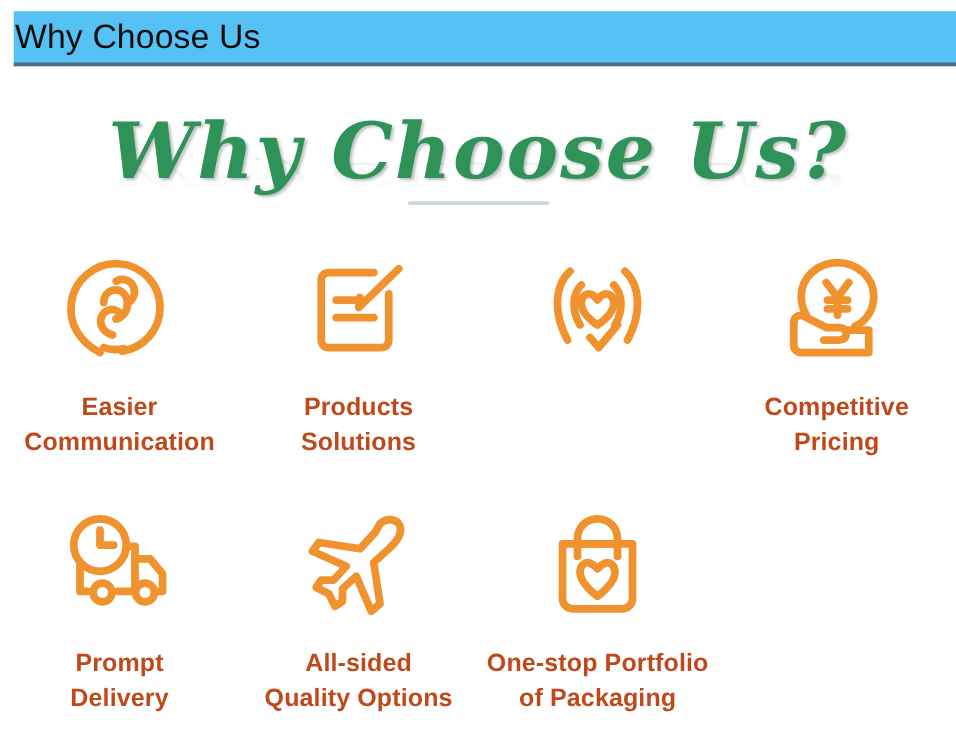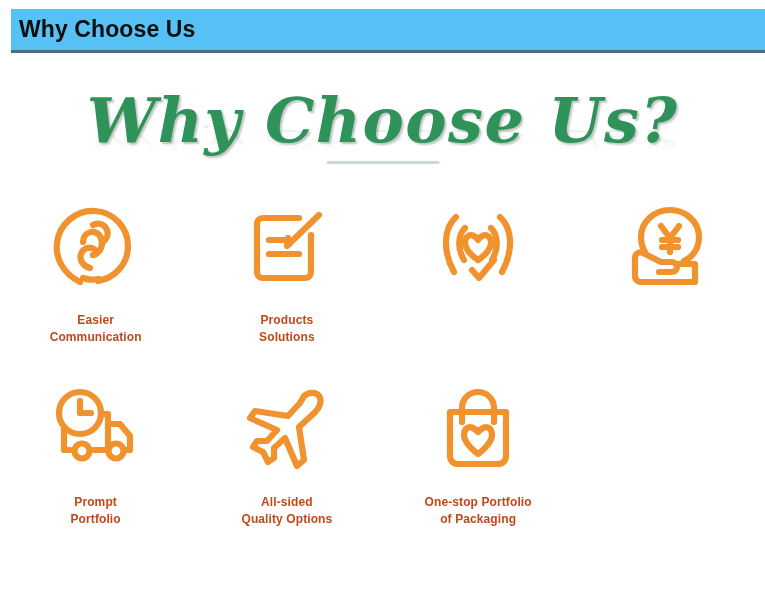--- a/index.html
+++ b/index.html
@@ -34,25 +34,25 @@
     width: 754px;
     height: 44px;
     background: #55c1f5;
     border-bottom: 3px solid #4a6b80;
     display: flex;
     align-items: center;
   }
 
   .header-title {
     font-family: "Liberation Sans", sans-serif;
-    font-size: 23px;
-    font-weight: 700;
+    font-size: 27px;
+    font-weight: 400;
     color: #0d0d0d;
     letter-spacing: 0.1px;
-    padding-left: 8px;
+    padding-left: 1px;
     white-space: nowrap;
   }
 
   
   .hero {
     position: absolute;
     top: 58px; left: 0;
     width: 765px;
     height: 110px;
     display: flex;
@@ -140,21 +140,21 @@
     display: flex;
     align-items: center;
     justify-content: center;
   }
 
   .icon-box svg { display: block; }
 
   .cell-label {
     margin-top: 12px;
     font-family: "Liberation Sans", sans-serif;
-    font-size: 12px;
+    font-size: 20px;
     font-weight: 700;
     color: #c0491b;
     text-align: center;
     line-height: 1.42;
     letter-spacing: 0.1px;
     white-space: pre-line;
   }
 </style>
 </head>
 <body>
@@ -223,37 +223,39 @@
         <svg width="92" height="92" viewBox="0 0 92 92" fill="none" stroke="#f0922e" stroke-width="6.2" stroke-linecap="round" stroke-linejoin="round">
           <path d="M22 50 C19 45 18 40 18 35 C18 20 31 8 47 8 C63 8 76 20 76 35 C76 46 70 55 61 59"></path>
           <path d="M38 24 L47 36 L56 24"></path>
           <path d="M47 36 V50"></path>
           <path d="M39 38 H55"></path>
           <path d="M39 45 H55"></path>
           <path d="M12 56 C12 52 16 49 20 51 L38 60 H48 C52 60 54 62 54 65 C54 68 52 70 48 70 H36"></path>
           <path d="M12 56 V74 C12 78 15 80 19 80 H72 V62 L54 62"></path>
         </svg>
       </div>
+      <div class="cell-label">Competitive
+Pricing</div>
     </div>
 
     <div class="cell">
       <div class="icon-box">
         <svg width="92" height="92" viewBox="0 0 92 92" fill="none" stroke="#f0922e" stroke-width="6.2" stroke-linecap="round" stroke-linejoin="round">
           <circle cx="30" cy="29" r="21"></circle>
           <path d="M30 17 V29 H41"></path>
           <path d="M14 45 V66 H20"></path>
           <path d="M44 66 H58"></path>
           <path d="M52 30 H58 V66"></path>
           <path d="M58 40 H70 L80 52 V66 H74"></path>
           <circle cx="32" cy="67" r="7.5"></circle>
           <circle cx="66" cy="67" r="7.5"></circle>
         </svg>
       </div>
       <div class="cell-label">Prompt
-Portfolio</div>
+Delivery</div>
     </div>
 
 
     <div class="cell">
       <div class="icon-box">
         <svg width="92" height="92" viewBox="0 0 92 92" fill="none" stroke="#f0922e" stroke-width="6.2" stroke-linecap="round" stroke-linejoin="round">
           <path d="M63 12 C69 7 77 8 79 14 C81 20 76 27 70 32 L58 43 L63 76 L56 82 L44 54 L33 64 L33 74 L27 78 L22 68 L12 63 L16 57 L26 57 L36 46 L9 34 L14 27 L47 32 L59 19 Z"></path>
         </svg>
       </div>
       <div class="cell-label">All-sided

